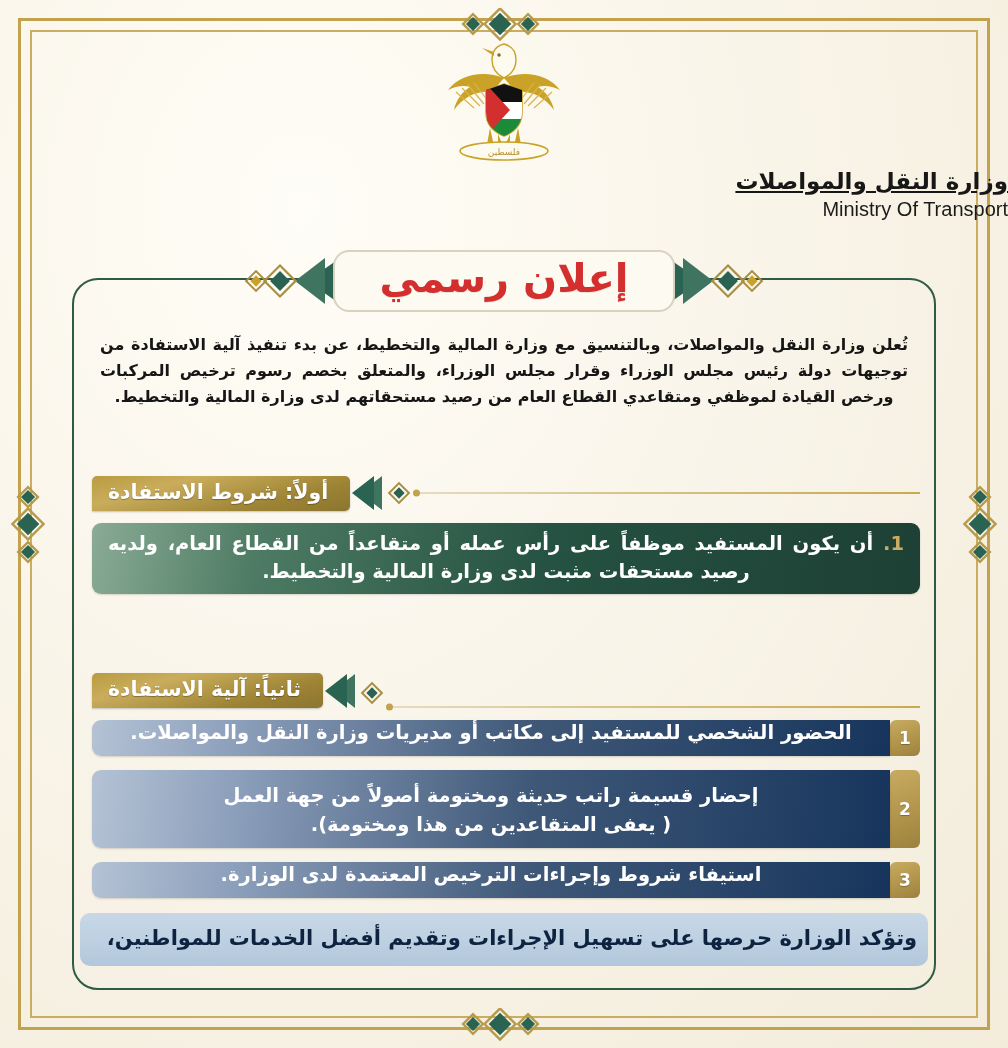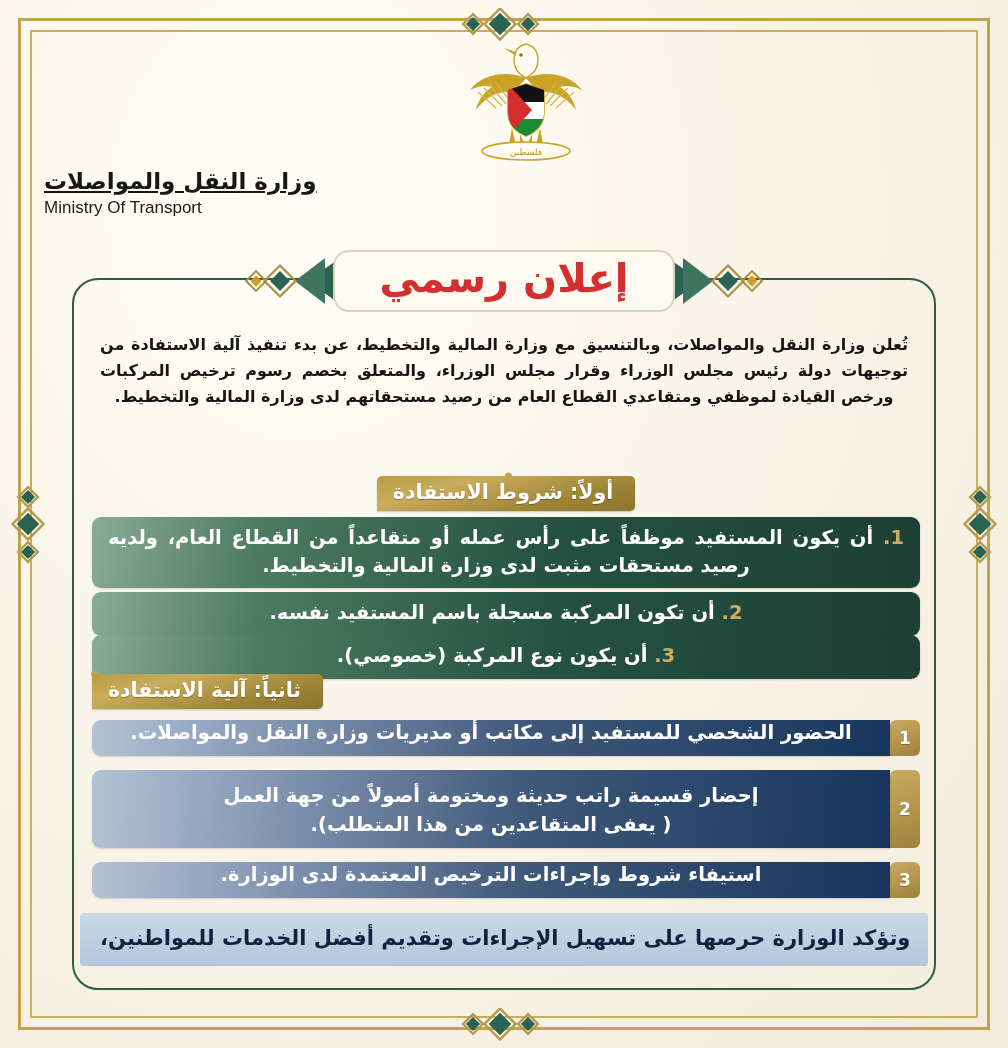--- a/index.html
+++ b/index.html
@@ -45,36 +45,35 @@
   .orn-top    { left: 50%; top: 8px;  transform: translateX(-50%); }
   .orn-bottom { left: 50%; bottom: 6px; transform: translateX(-50%); }
   .orn-left   { left: 6px;  top: 50%; transform: translateY(-50%); }
   .orn-right  { right: 6px; top: 50%; transform: translateY(-50%); }
 
   
   .header {
     position: absolute;
     left: 0; right: 0;
     top: 34px;
-    text-align: left;
-    margin-left: 44px;
+    text-align: right;
   }
   .emblem { display: block; margin: 0 auto; }
 
   .ministry-ar {
     font-size: 23px;
     font-weight: bold;
     color: #171717;
     letter-spacing: 0px;
     margin-top: 6px;
     direction: rtl;
     text-decoration: underline;
   }
   .ministry-en {
-    font-size: 17px;
+    font-size: 20px;
     font-weight: normal;
     color: #1b1b1b;
     margin-top: 4px;
     direction: ltr;
     font-family: "Liberation Sans", sans-serif;
   }
 
   
   .card {
     position: absolute;
@@ -147,21 +146,21 @@
   }
 
   
   .section-head {
     position: absolute;
     left: 18px;
     right: 14px;
     height: 34px;
     display: flex;
     align-items: center;
-    flex-direction: column;
+    flex-direction: row;
   }
   .sh-rule {
     flex: 1;
     height: 2px;
     background: linear-gradient(to left, #caa94f 0%, #d8c58c 60%, #e6dcc2 100%);
     position: relative;
   }
   .sh-rule::after {
     content: "";
     position: absolute;
@@ -252,23 +251,23 @@
   .closing {
     position: absolute;
     left: 6px;
     right: 6px;
     background: linear-gradient(180deg, #c7d7e6 0%, #bed1e2 50%, #b2c7dc 100%);
     color: #0d2340;
     font-size: 21px;
     font-weight: bold;
     line-height: 1.55;
     direction: rtl;
-    text-align: left;
+    text-align: center;
     padding: 9px 4px 11px 20px;
-    border-radius: 4px;
+    border-radius: 10px;
   }
   .closing .ln { display: block; }
 </style>
 </head>
 <body>
 
 <div class="poster">
 
   <div class="frame-outer"></div>
   <div class="frame-inner"></div>
@@ -385,34 +384,26 @@
         <rect x="6" y="8" width="14" height="14" transform="rotate(45 13 15)" fill="none" stroke="#a98f44" stroke-width="2"></rect>
         <rect x="9" y="11" width="8" height="8" transform="rotate(45 13 15)" fill="#2a6352"></rect>
       </svg>
       <svg class="sh-orn" width="30" height="34" viewBox="0 0 30 34">
         <path d="M30 0 L 30 34 L 8 17 Z" fill="#3e7460"></path>
         <path d="M22 0 L 22 34 L 0 17 Z" fill="#2a6352"></path>
       </svg>
       <div class="sh-plate">أولاً: شروط الاستفادة</div>
     </div>
 
-    <div class="g-item" style="top: 237px;">
+    <div class="g-item" style="top: 243px;">
       <span class="g-num">1.</span>
       <span>أن يكون المستفيد موظفاً على رأس عمله أو متقاعداً من القطاع العام، ولديه رصيد مستحقات مثبت لدى وزارة المالية والتخطيط.</span>
     </div>
 
-    <div class="g-item" style="top: 312px;">
-      <span class="g-num">2.</span>
-      <span>أن تكون المركبة مسجلة باسم المستفيد نفسه.</span>
-    </div>
-
-    <div class="g-item" style="top: 355px;">
-      <span class="g-num">3.</span>
-      <span>أن يكون نوع المركبة (خصوصي).</span>
-    </div>
+
 
     <div class="section-head" style="top: 394px; align-items: flex-end;">
       <div class="sh-rule"></div>
       <svg class="sh-orn" width="26" height="30" viewBox="0 0 26 30">
         <rect x="6" y="8" width="14" height="14" transform="rotate(45 13 15)" fill="none" stroke="#a98f44" stroke-width="2"></rect>
         <rect x="9" y="11" width="8" height="8" transform="rotate(45 13 15)" fill="#2a6352"></rect>
       </svg>
       <svg class="sh-orn" width="30" height="34" viewBox="0 0 30 34">
         <path d="M30 0 L 30 34 L 8 17 Z" fill="#3e7460"></path>
         <path d="M22 0 L 22 34 L 0 17 Z" fill="#2a6352"></path>
@@ -424,21 +415,21 @@
       <div class="b-badge">1</div>
       <div class="b-body">
         <span class="ln">الحضور الشخصي للمستفيد إلى مكاتب أو مديريات وزارة النقل والمواصلات.</span>
       </div>
     </div>
 
     <div class="b-item" style="top: 490px; height: 78px;">
       <div class="b-badge">2</div>
       <div class="b-body">
         <span class="ln">إحضار قسيمة راتب حديثة ومختومة أصولاً من جهة العمل</span>
-        <span class="ln">( يعفى المتقاعدين من هذا المتطلب).</span>
+        <span class="ln">( يعفى المتقاعدين من هذا ومختومة).</span>
       </div>
     </div>
 
     <div class="b-item" style="top: 582px; height: 36px;">
       <div class="b-badge">3</div>
       <div class="b-body">
         <span class="ln">استيفاء شروط وإجراءات الترخيص المعتمدة لدى الوزارة.</span>
       </div>
     </div>
 

